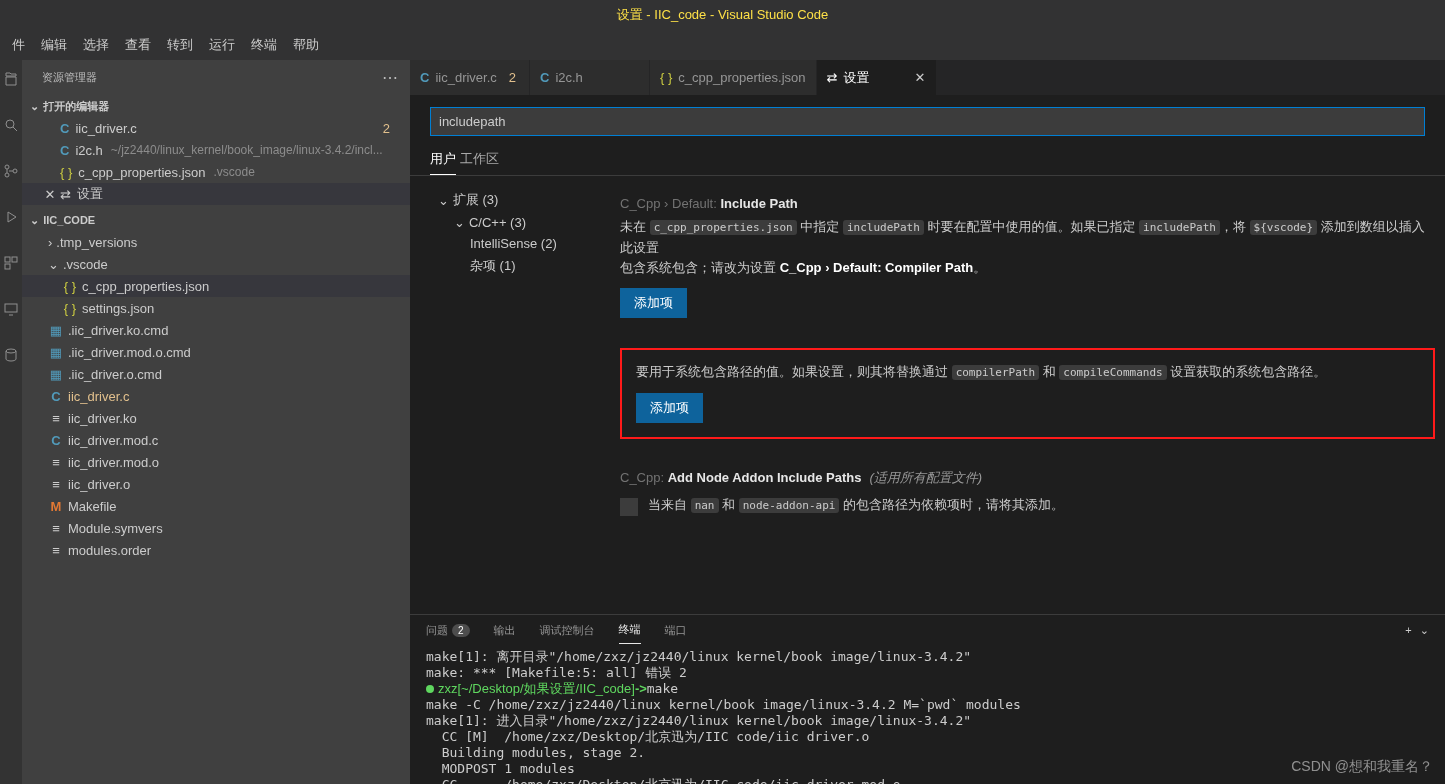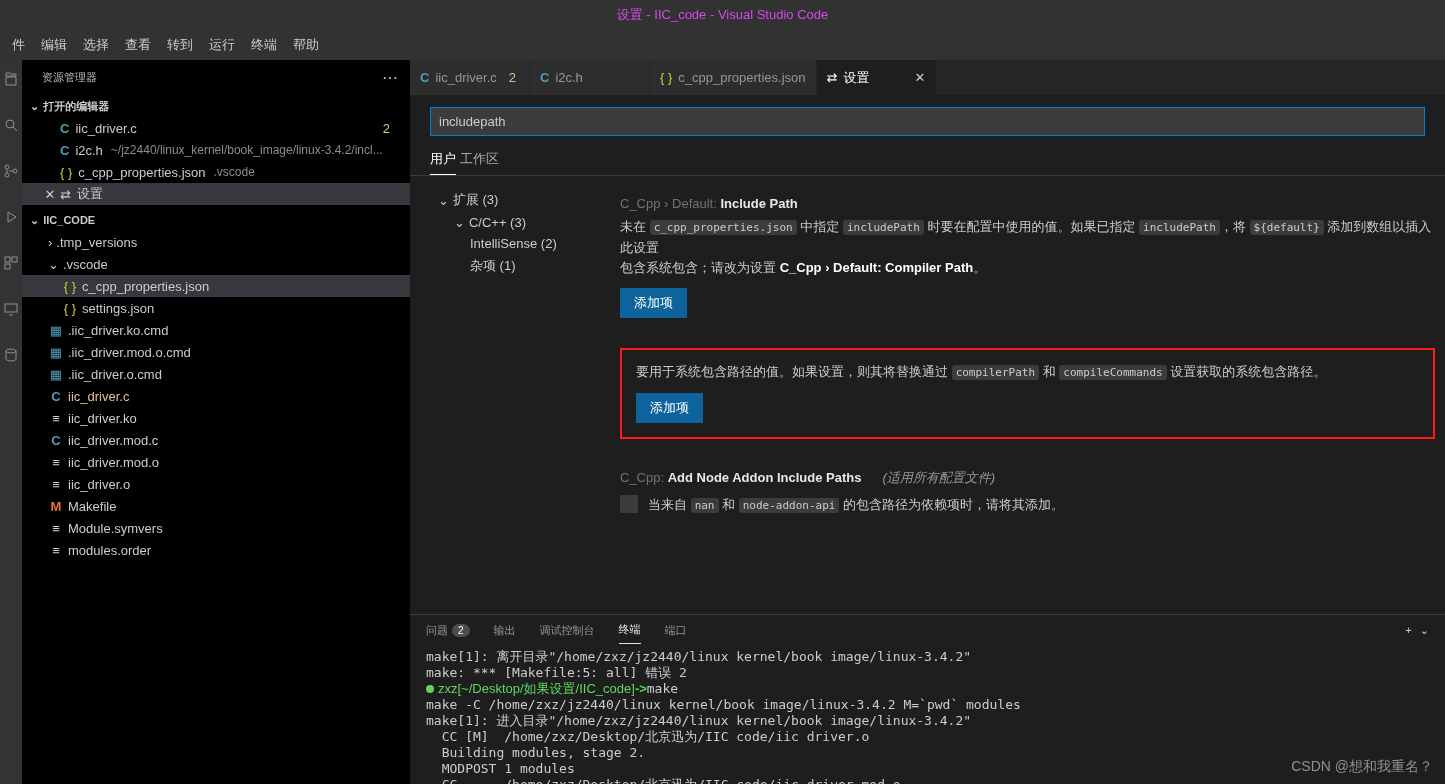--- a/index.html
+++ b/index.html
@@ -1,23 +1,23 @@
 <!DOCTYPE html>
 <html><head>
 <meta charset="utf-8">
 <style>
 * { margin: 0; padding: 0; box-sizing: border-box; font-family: "Segoe UI", "Microsoft YaHei", sans-serif; }
 body { background: #1e1e1e; color: #cccccc; font-size: 13px; width: 1445px; height: 784px; overflow: hidden; display: flex; flex-direction: column; }
-.titlebar { background: #323233; height: 30px; display: flex; align-items: center; justify-content: center; color: #d946ef; font-size: 13px; }
+.titlebar { background: #323233; height: 30px; display: flex; align-items: center; justify-content: center; color: #fde047; font-size: 13px; }
 .menubar { background: #323233; height: 30px; display: flex; align-items: center; padding: 0 4px; }
 .menubar span { padding: 4px 8px; color: #cccccc; cursor: pointer; }
 .main { flex: 1; display: flex; overflow: hidden; }
 .activitybar { width: 22px; background: #333333; display: flex; flex-direction: column; align-items: center; padding-top: 8px; gap: 24px; }
 .activitybar .icon { width: 22px; height: 22px; opacity: 0.6; display: flex; align-items: center; justify-content: center; }
-.sidebar { width: 388px; background: #000000; display: flex; flex-direction: column; }
+.sidebar { width: 388px; background: #404040; display: flex; flex-direction: column; }
 .sidebar-header { height: 35px; display: flex; align-items: center; justify-content: space-between; padding: 0 12px 0 20px; color: #bbbbbb; font-size: 11px; }
 .sidebar-header .dots { color: #bbbbbb; font-size: 16px; }
 .section-head { height: 22px; display: flex; align-items: center; padding: 0 4px 0 8px; font-size: 11px; font-weight: bold; color: #cccccc; cursor: pointer; }
 .section-head .chev { margin-right: 4px; transform: rotate(0deg); }
 .open-editors { padding-bottom: 4px; }
 .editor-item { height: 22px; display: flex; align-items: center; padding: 0 10px 0 38px; color: #cccccc; gap: 6px; position: relative; }
 .editor-item.modified .badge { color: #e2c08d; position: absolute; right: 20px; }
 .editor-item .close-sp { position: absolute; left: 20px; width: 16px; text-align: center; }
 .editor-item.active { background: #37373d; }
 .editor-item .c-icon { color: #519aba; font-weight: bold; }
@@ -53,23 +53,23 @@
 .settings-tree .row.sub2 { padding-left: 52px; }
 .settings-list { flex: 1; padding: 20px 10px; overflow: auto; }
 .setting-item { margin-bottom: 30px; }
 .setting-title { color: #e7e7e7; font-size: 13px; font-weight: 600; margin-bottom: 6px; }
 .setting-title .cat { font-weight: normal; color: #737373; }
 .setting-desc { color: #cccccc; font-size: 13px; line-height: 20px; }
 .setting-desc code { background: #3c3c3c; padding: 1px 4px; border-radius: 3px; font-size: 11px; font-family: monospace; }
 .setting-desc a { color: #ffffff; text-decoration: none; font-weight: bold; }
 .add-btn { background: #0e639c; color: #ffffff; border: none; padding: 6px 14px; margin-top: 10px; cursor: pointer; font-size: 13px; }
 .highlighted { border: 2px solid #ff1a1a; padding: 12px 14px 14px 14px; margin-bottom: 30px; }
-.setting-checkbox { display: flex; align-items: flex-start; gap: 10px; margin-top: 8px; }
+.setting-checkbox { display: flex; align-items: flex-end; gap: 10px; margin-top: 8px; }
 .setting-checkbox .box { width: 18px; height: 18px; background: #3c3c3c; border: 1px solid #3c3c3c; }
-.scope-hint { color: #989898; font-style: italic; font-weight: normal; margin-left: 21px; }
+.scope-hint { color: #989898; font-style: italic; font-weight: normal; margin-left: 8px; }
 .panel { height: 170px; border-top: 1px solid #3c3c3c; background: #1e1e1e; display: flex; flex-direction: column; }
 .panel-tabs { height: 30px; display: flex; align-items: center; padding: 0 16px; gap: 24px; font-size: 11px; color: #969696; }
 .panel-tabs span { cursor: pointer; display: flex; align-items: center; gap: 4px; padding: 6px 0; }
 .panel-tabs span.active { color: #e7e7e7; border-bottom: 1px solid #e7e7e7; }
 .panel-tabs .badge-count { background: #4d4d4d; color: #ffffff; border-radius: 10px; padding: 1px 6px; font-size: 10px; }
 .panel-tabs .right { margin-left: auto; display: flex; gap: 8px; color: #cccccc; cursor: pointer; }
 .terminal { flex: 1; font-family: "Consolas", monospace; font-size: 13px; padding: 4px 16px; color: #cccccc; line-height: 16px; white-space: pre; overflow: hidden; }
 .terminal .prompt-user { color: #5fd75f; }
 .terminal .prompt-sym { color: #5fd75f; font-weight: bold; }
 .terminal .dot-g { display: inline-block; width: 8px; height: 8px; background: #5fd75f; border-radius: 50%; margin-right: 4px; }
@@ -304,21 +304,21 @@
               <span>杂项 (1)</span>
             </div>
         </div>
 
         <div class="settings-list">
           <div class="setting-item">
             <div class="setting-title">
               <span class="cat">C_Cpp › Default: </span><span>Include Path</span>
             </div>
             <div class="setting-desc">
-              <span>未在 </span><code>c_cpp_properties.json</code><span> 中指定 </span><code>includePath</code><span> 时要在配置中使用的值。如果已指定 </span><code>includePath</code><span>，将 </span><code>${default}</code><span> 添加到数组以插入此设置</span><br>
+              <span>未在 </span><code>c_cpp_properties.json</code><span> 中指定 </span><code>includePath</code><span> 时要在配置中使用的值。如果已指定 </span><code>includePath</code><span>，将 </span><code>${vscode}</code><span> 添加到数组以插入此设置</span><br>
               <span>包含系统包含；请改为设置 </span><a href="#">C_Cpp › Default: Compiler Path</a><span>。</span>
             </div>
             <button class="add-btn">添加项</button>
           </div>
 
           <div class="highlighted">
             <div class="setting-desc">
               <span>要用于系统包含路径的值。如果设置，则其将替换通过 </span><code>compilerPath</code><span> 和 </span><code>compileCommands</code><span> 设置获取的系统包含路径。</span>
             </div>
             <button class="add-btn">添加项</button>

